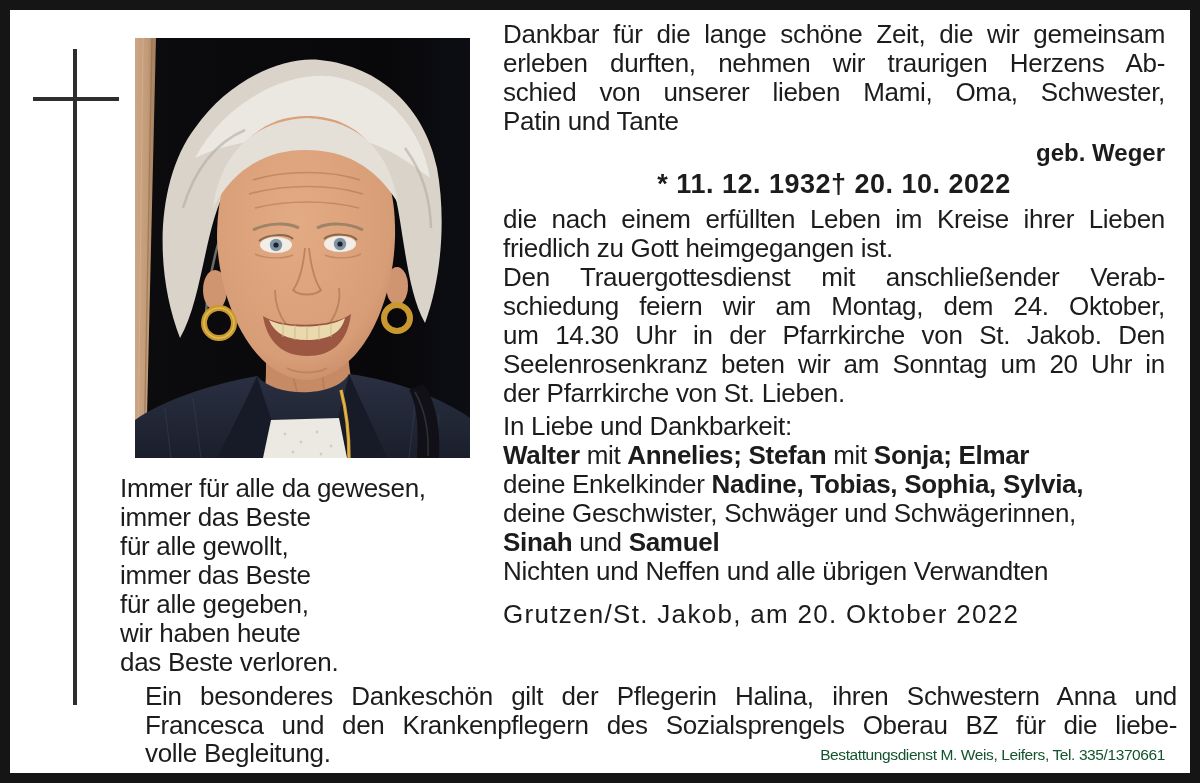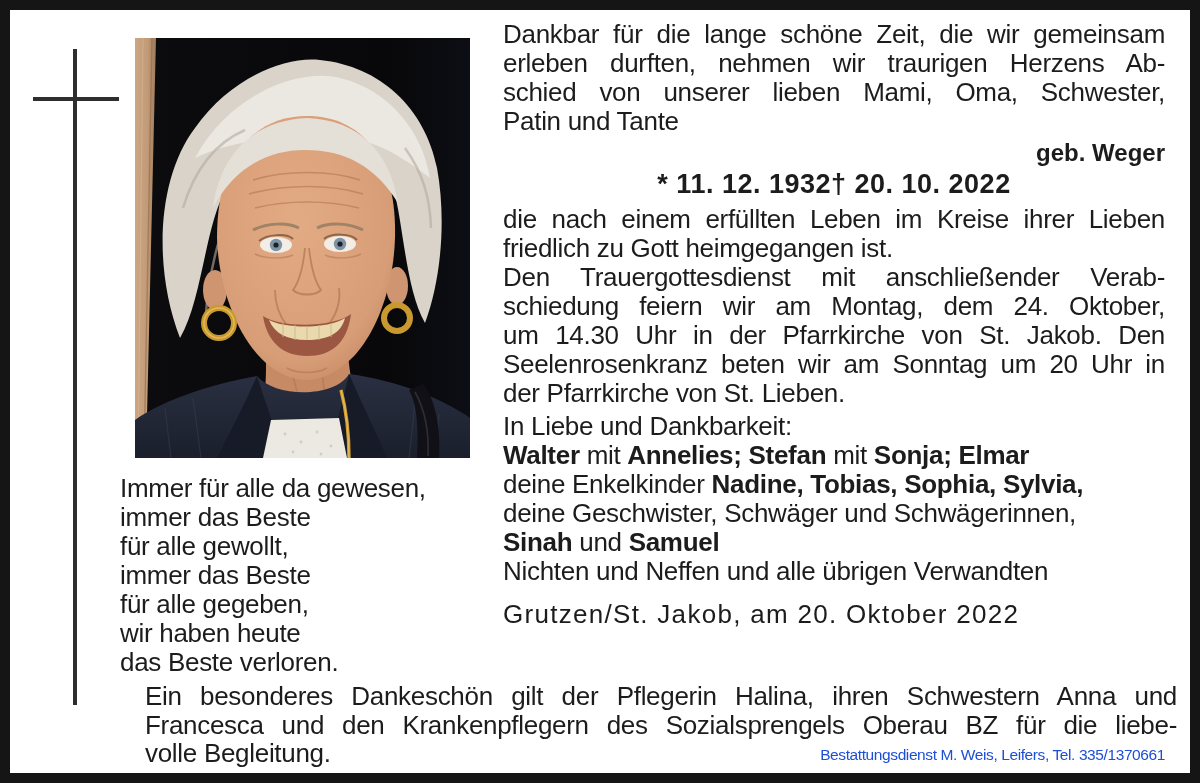--- a/index.html
+++ b/index.html
@@ -27,21 +27,21 @@
   .dates{font-size:27px;line-height:30px;font-weight:bold;text-align:center;
          letter-spacing:0.5px;margin-bottom:6px;}
   .dates .death{}
   .announce{margin-top:0;}
   .farewell{margin-top:4px;}
   .placedate{font-size:26px;line-height:29px;letter-spacing:1.3px;margin-top:14px;}
   
   .thanks{position:absolute;left:133px;top:682px;width:1032px;margin-left:12px;}
   .thanks .ln{line-height:28.5px;}
   .service{position:absolute;right:35px;top:746px;font-size:15.5px;letter-spacing:-0.4px;
-           color:#1d4ed8;}
+           color:#14532d;}
 </style>
 </head>
 <body>
 
 <div class="sheet">
 
   <div>
     <div class="cross-v"></div>
     <div class="cross-h"></div>
   </div>

